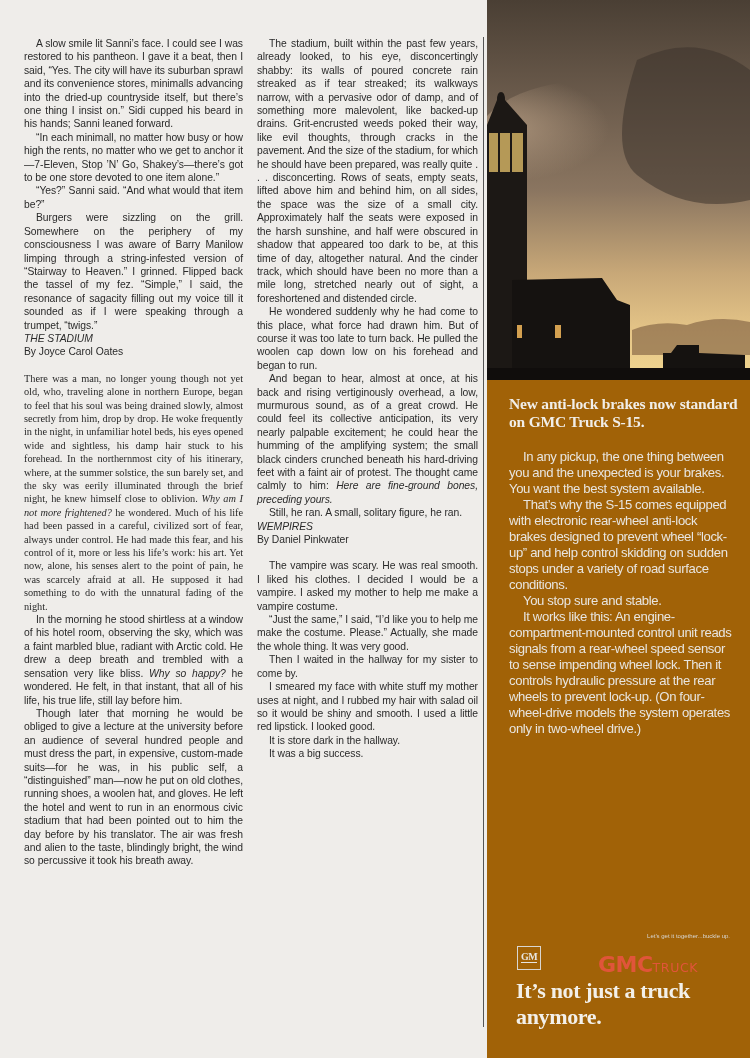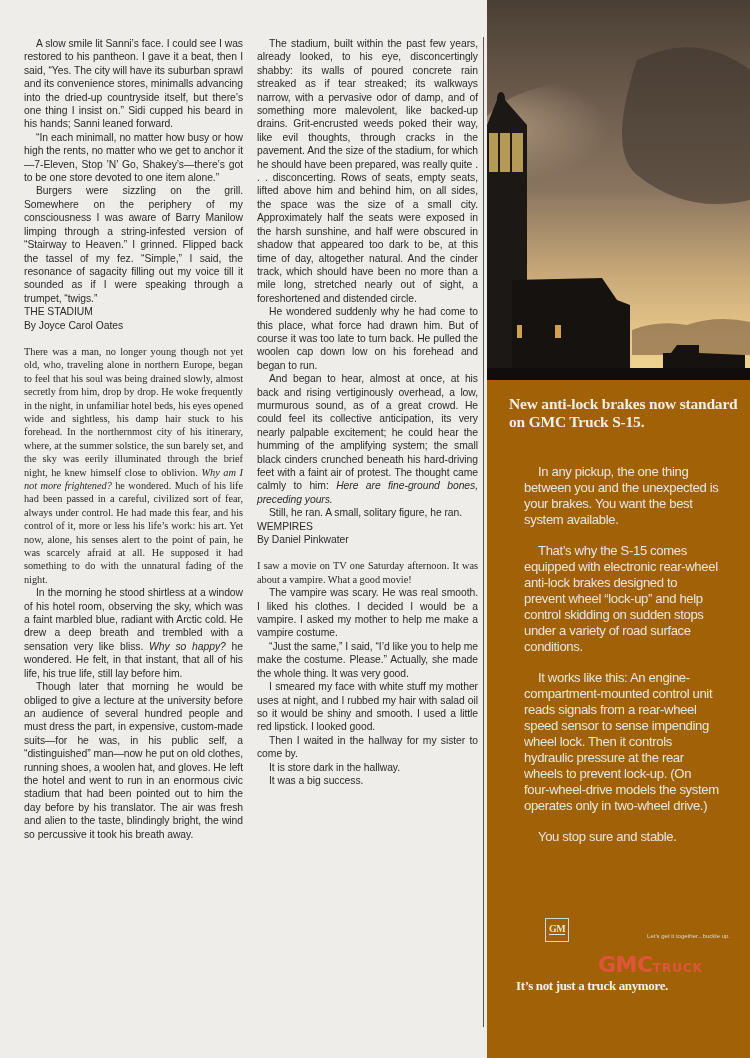--- a/index.html
+++ b/index.html
@@ -13,93 +13,93 @@
   .col {
     position:absolute; top:37px; width:219px;
     font-size:10.35px; line-height:13.4px; text-align:justify;
     letter-spacing:-0.05px;
   }
   .col1 { left:24px; }
   .col2 { left:257px; width:221px; }
   .col p { margin:0; text-indent:12px; }
   .col p.noindent { text-indent:0;font-family:Liberation Serif, serif; }
   .col p em { font-style:italic; }
-  .section-head { margin-top:13px; text-indent:0 !important; }
+  .section-head { margin-top:13px; text-indent:0 !important;font-style:italic; }
   .byline { text-indent:0 !important; margin-bottom:13px !important; }
   .rule {
     position:absolute; left:483px; top:37px; width:1px; height:990px;
     background:#555;
   }
   
   .ad {
     position:absolute; left:487px; top:0; width:263px; height:1058px;
     background:#a16207; overflow:hidden;
   }
   .photo { position:absolute; left:0; top:0; width:263px; height:380px; }
   .ad-headline {
     position:absolute; left:22px; top:395px; width:240px;
     font-family:"Liberation Serif", serif; font-weight:bold;
     color:#f1eee8; font-size:15.5px; line-height:18px; letter-spacing:-0.2px;
   }
   .ad-body {
     position:absolute; left:22px; top:449px; width:225px;
     color:#e8e5e0; font-size:13.1px; line-height:16px; letter-spacing:-0.35px;
   }
-  .ad-body p { margin:15px; text-indent:14px; }
+  .ad-body p { margin:0; text-indent:14px; }
   .tagline-small {
     position:absolute; left:620px; top:933px; font-size:6px; color:#d8d6d2;
     width:110px; text-align:right; left:620px;
   }
   .gm-logo {
-    position:absolute; left:517px; top:918px; width:24px; height:24px;
+    position:absolute; left:517px; top:946px; width:24px; height:24px;
     border:1.5px solid #d8d6d2; box-sizing:border-box;
     color:#e8e5e0; font-family:"Liberation Serif", serif; font-weight:bold;
-    font-size:10px; text-align:center; line-height:20px; letter-spacing:-0.6px;margin-left:28px;
+    font-size:10px; text-align:center; line-height:20px; letter-spacing:-0.6px;
   }
   .gm-logo span { border-bottom:1px solid #e8e5e0; padding-bottom:0; }
   .gmc-wordmark {
     position:absolute; left:598px; top:954px; color:#e0553a;
     font-weight:bold; font-size:22px; letter-spacing:-0.5px; line-height:22px;
     font-family:"DejaVu Sans", sans-serif;
   }
-  .gmc-wordmark .truck { font-size:12.5px; font-weight:bold; letter-spacing:0.6px; }
+  .gmc-wordmark .truck { font-size:12.5px; font-weight:normal; letter-spacing:0.6px; }
   .ad-slogan {
     position:absolute; left:516px; top:978px; color:#f3f0ea;
     font-family:"Liberation Serif", serif; font-weight:bold;
-    font-size:13px; letter-spacing:-0.35px;text-align:right;
+    font-size:22px; letter-spacing:-0.35px;
   }
 </style>
 </head>
 <body>
 
 <div class="page">
 
   <div class="col col1">
     <p class="noindent-first">A slow smile lit Sanni’s face. I could see I was restored to his pantheon. I gave it a beat, then I said, “Yes. The city will have its suburban sprawl and its convenience stores, minimalls advancing into the dried-up countryside itself, but there’s one thing I insist on.” Sidi cupped his beard in his hands; Sanni leaned forward.</p>
     <p>“In each minimall, no matter how busy or how high the rents, no matter who we get to anchor it—7-Eleven, Stop ’N’ Go, Shakey’s—there’s got to be one store devoted to one item alone.”</p>
+    <p>“Yes?” Sanni said. “And what would that item be?”</p>
     <p>Burgers were sizzling on the grill. Somewhere on the periphery of my consciousness I was aware of Barry Manilow limping through a string-infested version of “Stairway to Heaven.” I grinned. Flipped back the tassel of my fez. “Simple,” I said, the resonance of sagacity filling out my voice till it sounded as if I were speaking through a trumpet, “twigs.”</p>
     <p class="section-head">THE STADIUM</p>
     <p class="byline">By Joyce Carol Oates</p>
     <p class="noindent"><span>There was a man, no longer young though not yet old, who, traveling alone in northern Europe, began to feel that his soul was being drained slowly, almost secretly from him, drop by drop. He woke frequently in the night, in unfamiliar hotel beds, his eyes opened wide and sightless, his damp hair stuck to his forehead. In the northernmost city of his itinerary, where, at the summer solstice, the sun barely set, and the sky was eerily illuminated through the brief night, he knew himself close to oblivion. </span><em>Why am I not more frightened?</em><span> he wondered. Much of his life had been passed in a careful, civilized sort of fear, always under control. He had made this fear, and his control of it, more or less his life’s work: his art. Yet now, alone, his senses alert to the point of pain, he was scarcely afraid at all. He supposed it had something to do with the unnatural fading of the night.</span></p>
     <p><span>In the morning he stood shirtless at a window of his hotel room, observing the sky, which was a faint marbled blue, radiant with Arctic cold. He drew a deep breath and trembled with a sensation very like bliss. </span><em>Why so happy?</em><span> he wondered. He felt, in that instant, that all of his life, his true life, still lay before him.</span></p>
     <p>Though later that morning he would be obliged to give a lecture at the university before an audience of several hundred people and must dress the part, in expensive, custom-made suits—for he was, in his public self, a “distinguished” man—now he put on old clothes, running shoes, a woolen hat, and gloves. He left the hotel and went to run in an enormous civic stadium that had been pointed out to him the day before by his translator. The air was fresh and alien to the taste, blindingly bright, the wind so percussive it took his breath away.</p>
   </div>
 
   <div class="col col2">
     <p>The stadium, built within the past few years, already looked, to his eye, disconcertingly shabby: its walls of poured concrete rain streaked as if tear streaked; its walkways narrow, with a pervasive odor of damp, and of something more malevolent, like backed-up drains. Grit-encrusted weeds poked their way, like evil thoughts, through cracks in the pavement. And the size of the stadium, for which he should have been prepared, was really quite . . . disconcerting. Rows of seats, empty seats, lifted above him and behind him, on all sides, the space was the size of a small city. Approximately half the seats were exposed in the harsh sunshine, and half were obscured in shadow that appeared too dark to be, at this time of day, altogether natural. And the cinder track, which should have been no more than a mile long, stretched nearly out of sight, a foreshortened and distended circle.</p>
     <p>He wondered suddenly why he had come to this place, what force had drawn him. But of course it was too late to turn back. He pulled the woolen cap down low on his forehead and began to run.</p>
     <p><span>And began to hear, almost at once, at his back and rising vertiginously overhead, a low, murmurous sound, as of a great crowd. He could feel its collective anticipation, its very nearly palpable excitement; he could hear the humming of the amplifying system; the small black cinders crunched beneath his hard-driving feet with a faint air of protest. The thought came calmly to him: </span><em>Here are fine-ground bones, preceding yours.</em></p>
     <p>Still, he ran. A small, solitary figure, he ran.</p>
     <p class="section-head">WEMPIRES</p>
     <p class="byline">By Daniel Pinkwater</p>
-    <p class="noindent">I saw a movie on TV one Saturday afternoon. It was about a vampire. What a good movie!</p>
     <p>The vampire was scary. He was real smooth. I liked his clothes. I decided I would be a vampire. I asked my mother to help me make a vampire costume.</p>
     <p>“Just the same,” I said, “I’d like you to help me make the costume. Please.” Actually, she made the whole thing. It was very good.</p>
+    <p>Then I waited in the hallway for my sister to come by.</p>
     <p>I smeared my face with white stuff my mother uses at night, and I rubbed my hair with salad oil so it would be shiny and smooth. I used a little red lipstick. I looked good.</p>
-    <p>Then I waited in the hallway for my sister to come by.</p>
     <p>It is store dark in the hallway.</p>
     <p>It was a big success.</p>
   </div>
 
   <div class="rule"></div>
 
   <div class="ad">
     <svg class="photo" viewBox="0 0 263 380" preserveAspectRatio="none">
       <defs>
         <linearGradient id="sky" x1="0" y1="0" x2="0" y2="1">
@@ -129,22 +129,22 @@
       <rect x="68" y="325" width="6" height="13" fill="#d3a050"></rect>
 
       <path d="M176 353 L184 353 L190 345 L212 345 L212 353 L258 355 L258 368 L176 368Z" fill="#151210"></path>
       <rect x="0" y="368" width="263" height="12" fill="#100d0c"></rect>
     </svg>
 
     <div class="ad-headline">New anti-lock brakes now standard on GMC Truck S-15.</div>
     <div class="ad-body">
       <p>In any pickup, the one thing between you and the unexpected is your brakes. You want the best system available.</p>
       <p>That’s why the S-15 comes equipped with electronic rear-wheel anti-lock brakes designed to prevent wheel “lock-up” and help control skidding on sudden stops under a variety of road surface conditions.</p>
+      <p>You stop sure and stable.</p>
       <p>It works like this: An engine-compartment-mounted control unit reads signals from a rear-wheel speed sensor to sense impending wheel lock. Then it controls hydraulic pressure at the rear wheels to prevent lock-up. (On four-wheel-drive models the system operates only in two-wheel drive.)</p>
-      <p>You stop sure and stable.</p>
     </div>
   </div>
 
   <div class="tagline-small">Let’s get it together...buckle up.</div>
   <div class="gm-logo"><span>GM</span></div>
   <div class="gmc-wordmark"><span>GMC</span><span class="truck">TRUCK</span></div>
   <div class="ad-slogan">It’s not just a truck anymore.</div>
 </div>
 
 </body></html>

